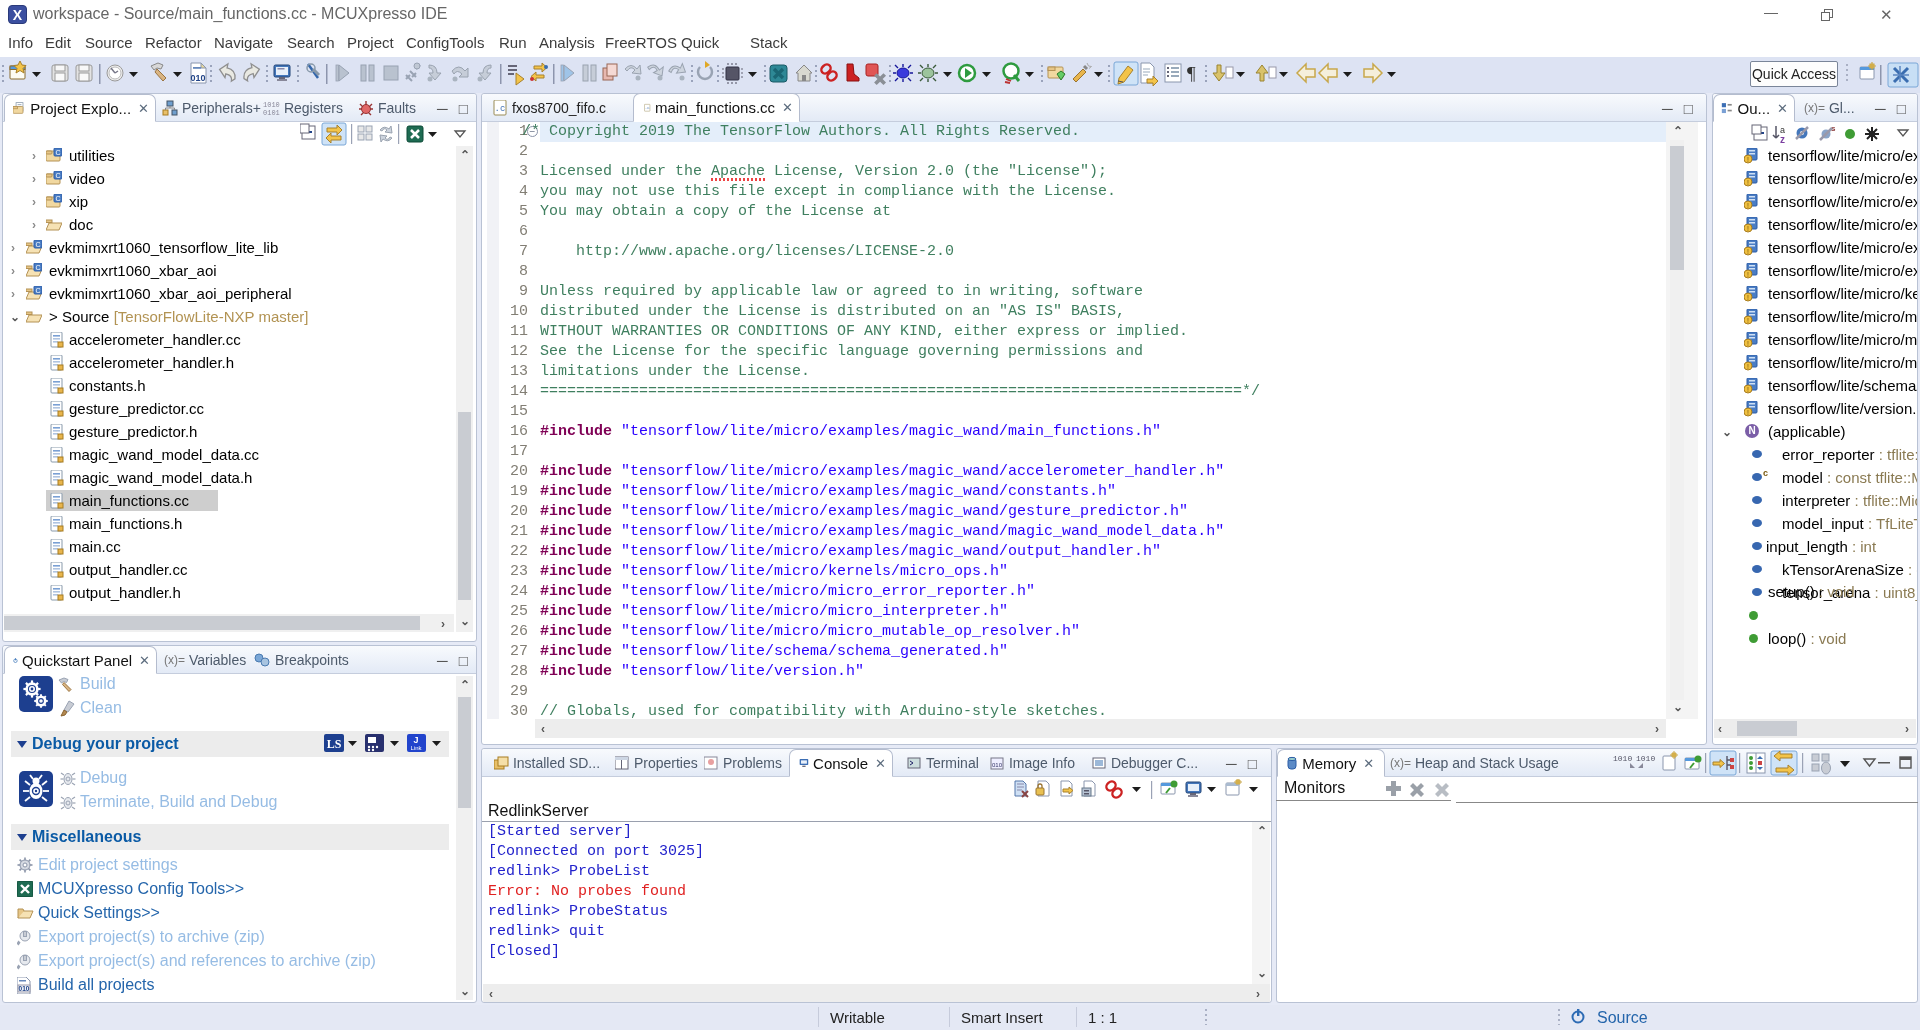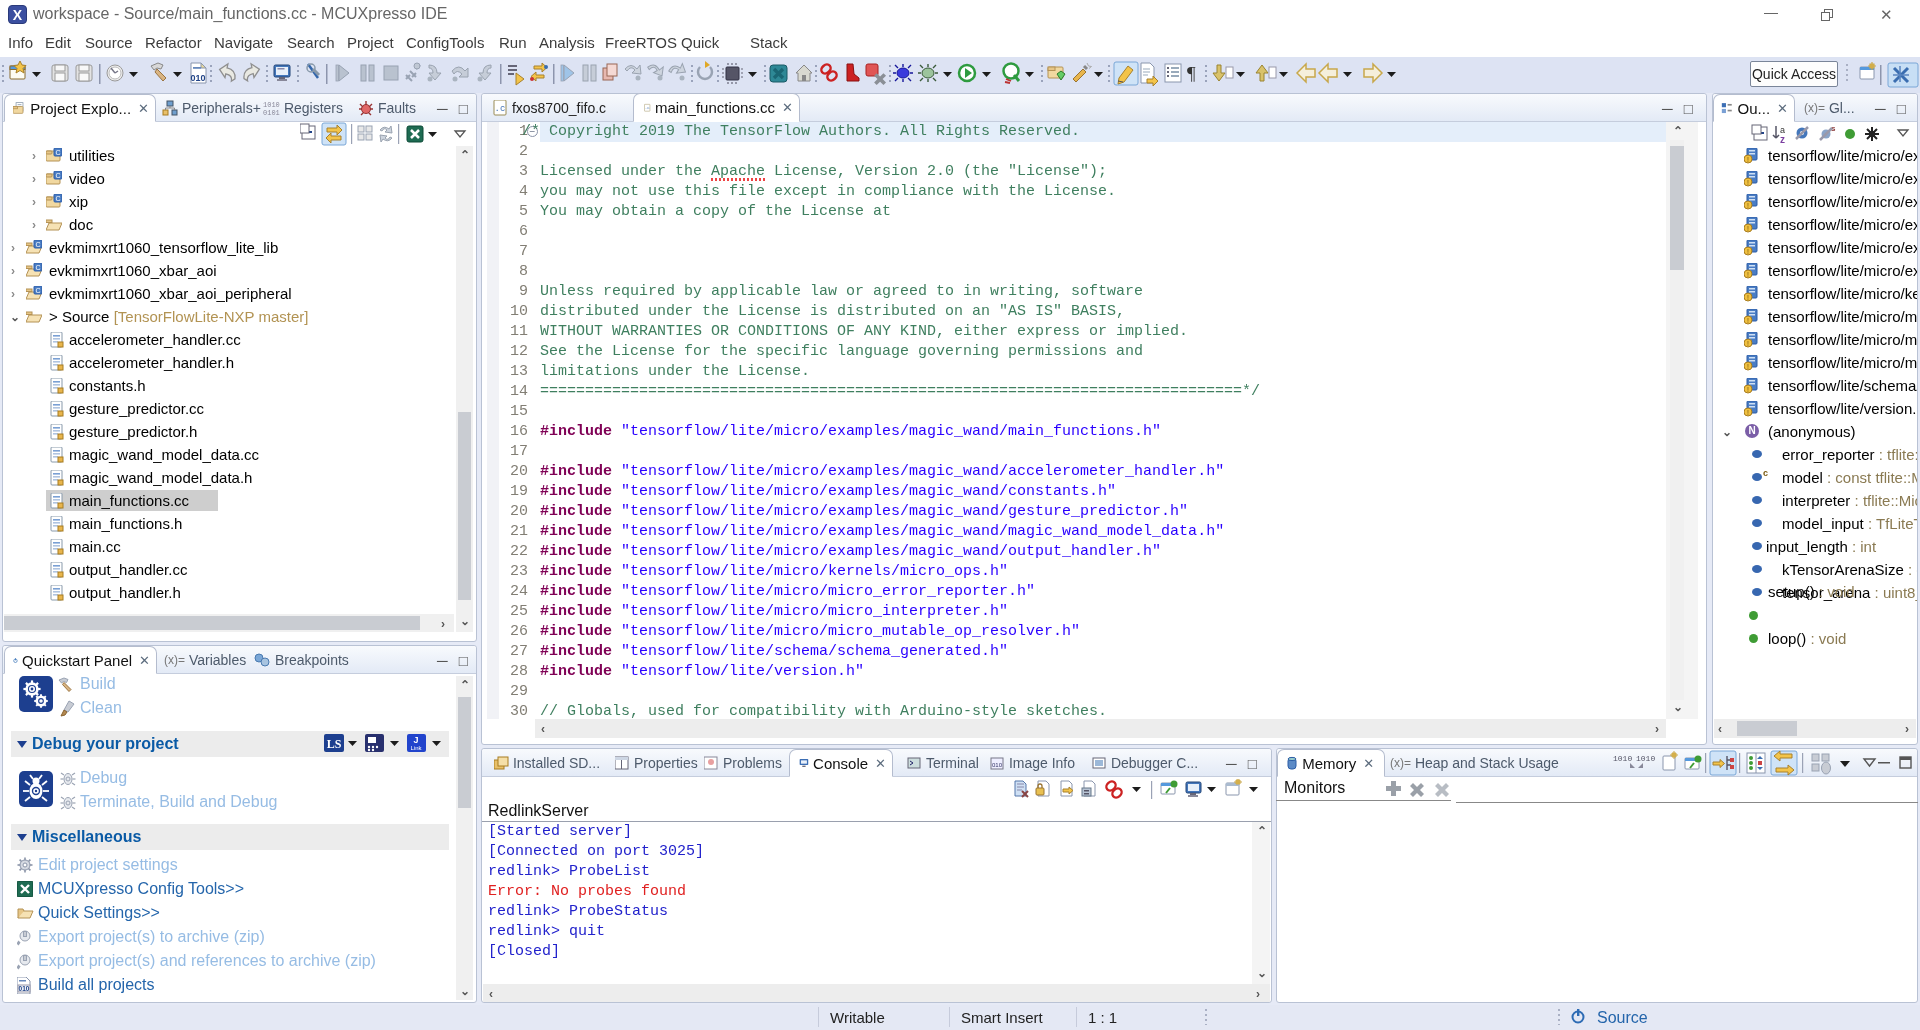--- a/index.html
+++ b/index.html
@@ -719,20 +719,21 @@
 <div class="cl" style="left:40px;top:0px"><span class="cmt">/* Copyright 2019 The TensorFlow Authors. All Rights Reserved.</span></div>
 <div class="ln" style="left:0px;top:20px;width:46px">2</div>
 <div class="ln" style="left:0px;top:40px;width:46px">3</div>
 <div class="cl" style="left:58px;top:40px"><span class="cmt">Licensed under the Apache License, Version 2.0 (the "License");</span></div>
 <div class="ln" style="left:0px;top:60px;width:46px">4</div>
 <div class="cl" style="left:58px;top:60px"><span class="cmt">you may not use this file except in compliance with the License.</span></div>
 <div class="ln" style="left:0px;top:80px;width:46px">5</div>
 <div class="cl" style="left:58px;top:80px"><span class="cmt">You may obtain a copy of the License at</span></div>
 <div class="ln" style="left:0px;top:100px;width:46px">6</div>
 <div class="ln" style="left:0px;top:120px;width:46px">7</div>
+<div class="cl" style="left:58px;top:120px"><span class="cmt">    http://www.apache.org/licenses/LICENSE-2.0</span></div>
 <div class="ln" style="left:0px;top:140px;width:46px">8</div>
 <div class="ln" style="left:0px;top:160px;width:46px">9</div>
 <div class="cl" style="left:58px;top:160px"><span class="cmt">Unless required by applicable law or agreed to in writing, software</span></div>
 <div class="ln" style="left:0px;top:180px;width:46px">10</div>
 <div class="cl" style="left:58px;top:180px"><span class="cmt">distributed under the License is distributed on an "AS IS" BASIS,</span></div>
 <div class="ln" style="left:0px;top:200px;width:46px">11</div>
 <div class="cl" style="left:58px;top:200px"><span class="cmt">WITHOUT WARRANTIES OR CONDITIONS OF ANY KIND, either express or implied.</span></div>
 <div class="ln" style="left:0px;top:220px;width:46px">12</div>
 <div class="cl" style="left:58px;top:220px"><span class="cmt">See the License for the specific language governing permissions and</span></div>
 <div class="ln" style="left:0px;top:240px;width:46px">13</div>
@@ -929,21 +930,21 @@
         <rect x="3" y="0" width="10" height="12" rx="1" fill="#4a7dc4" stroke="#2c5da6"></rect>
         <rect x="5" y="2" width="6" height="1.5" fill="#cfe0f4"></rect>
         <rect x="5" y="5" width="6" height="1.5" fill="#cfe0f4"></rect>
         <circle cx="4" cy="11" r="4" fill="#f0c040" stroke="#a87d20"></circle>
         <text x="4" y="14" font-size="7" fill="#7a5a10" text-anchor="middle">!</text>
       </svg>
     </div>
 <div class="trow" style="left:55px;top:253px">tensorflow/lite/version.h</div>
 <div class="arr" style="left:9px;top:281px;color:#555">⌄</div>
 <div class="abs" style="left:32px;top:280px;width:14px;height:14px;border-radius:50%;background:#7b5ea7;color:#fff;font-size:10px;text-align:center;line-height:14px;font-weight:bold">N</div>
-<div class="trow" style="left:55px;top:276px">(anonymous)</div>
+<div class="trow" style="left:55px;top:276px">(applicable)</div>
 <div class="abs" style="left:39px;top:306px;width:10px;height:8px;border-radius:50%;background:#3767b0"></div>
 <div class="trow" style="left:69px;top:299px">error_reporter<span style="color:#8a7a52"> : tflite::ErrorReporter *</span></div>
 <div class="abs" style="left:39px;top:329px;width:10px;height:8px;border-radius:50%;background:#3767b0"></div>
 <div class="abs" style="left:50px;top:324px;font-size:9px;color:#7a5a10;font-weight:bold">c</div>
 <div class="trow" style="left:69px;top:322px">model<span style="color:#8a7a52"> : const tflite::Model *</span></div>
 <div class="abs" style="left:39px;top:352px;width:10px;height:8px;border-radius:50%;background:#3767b0"></div>
 <div class="trow" style="left:69px;top:345px">interpreter<span style="color:#8a7a52"> : tflite::MicroInterpreter *</span></div>
 <div class="abs" style="left:39px;top:375px;width:10px;height:8px;border-radius:50%;background:#3767b0"></div>
 <div class="trow" style="left:69px;top:368px">model_input<span style="color:#8a7a52"> : TfLiteTensor *</span></div>
 <div class="abs" style="left:39px;top:398px;width:10px;height:8px;border-radius:50%;background:#3767b0"></div>

